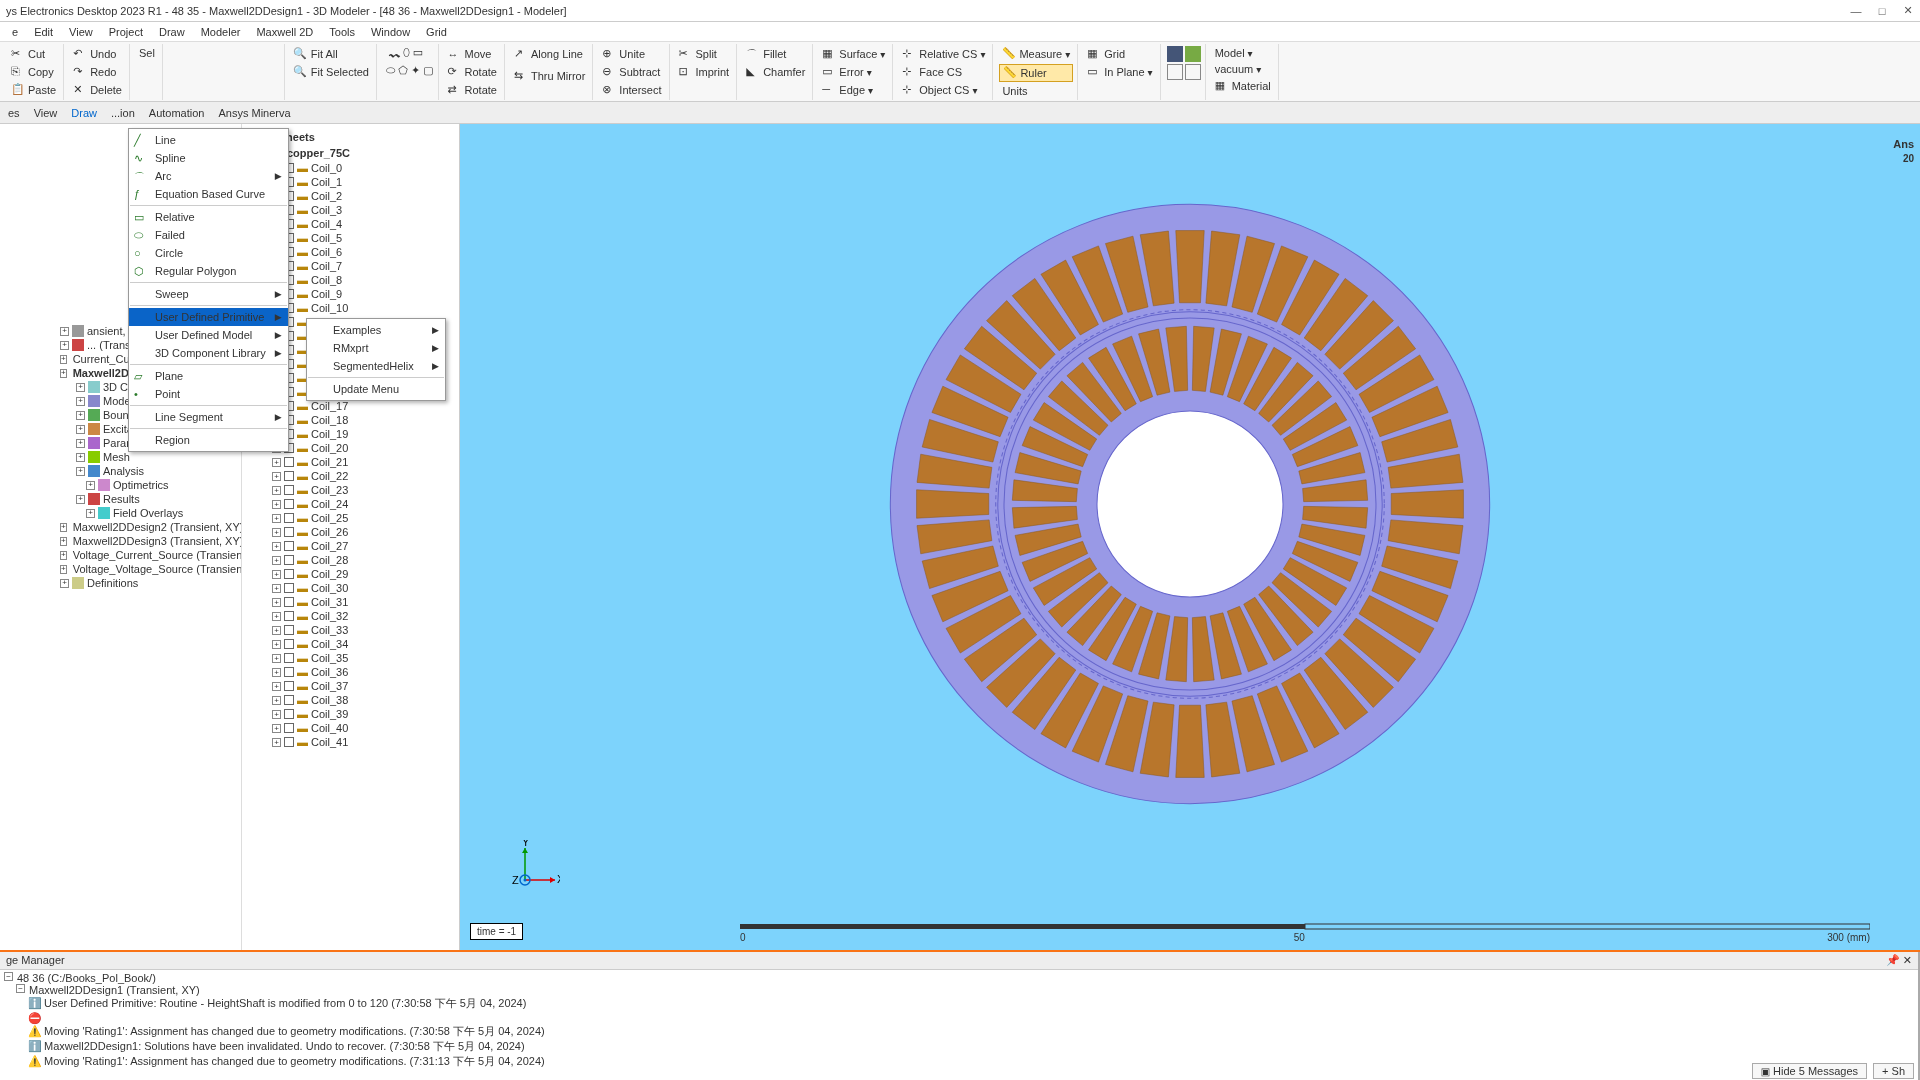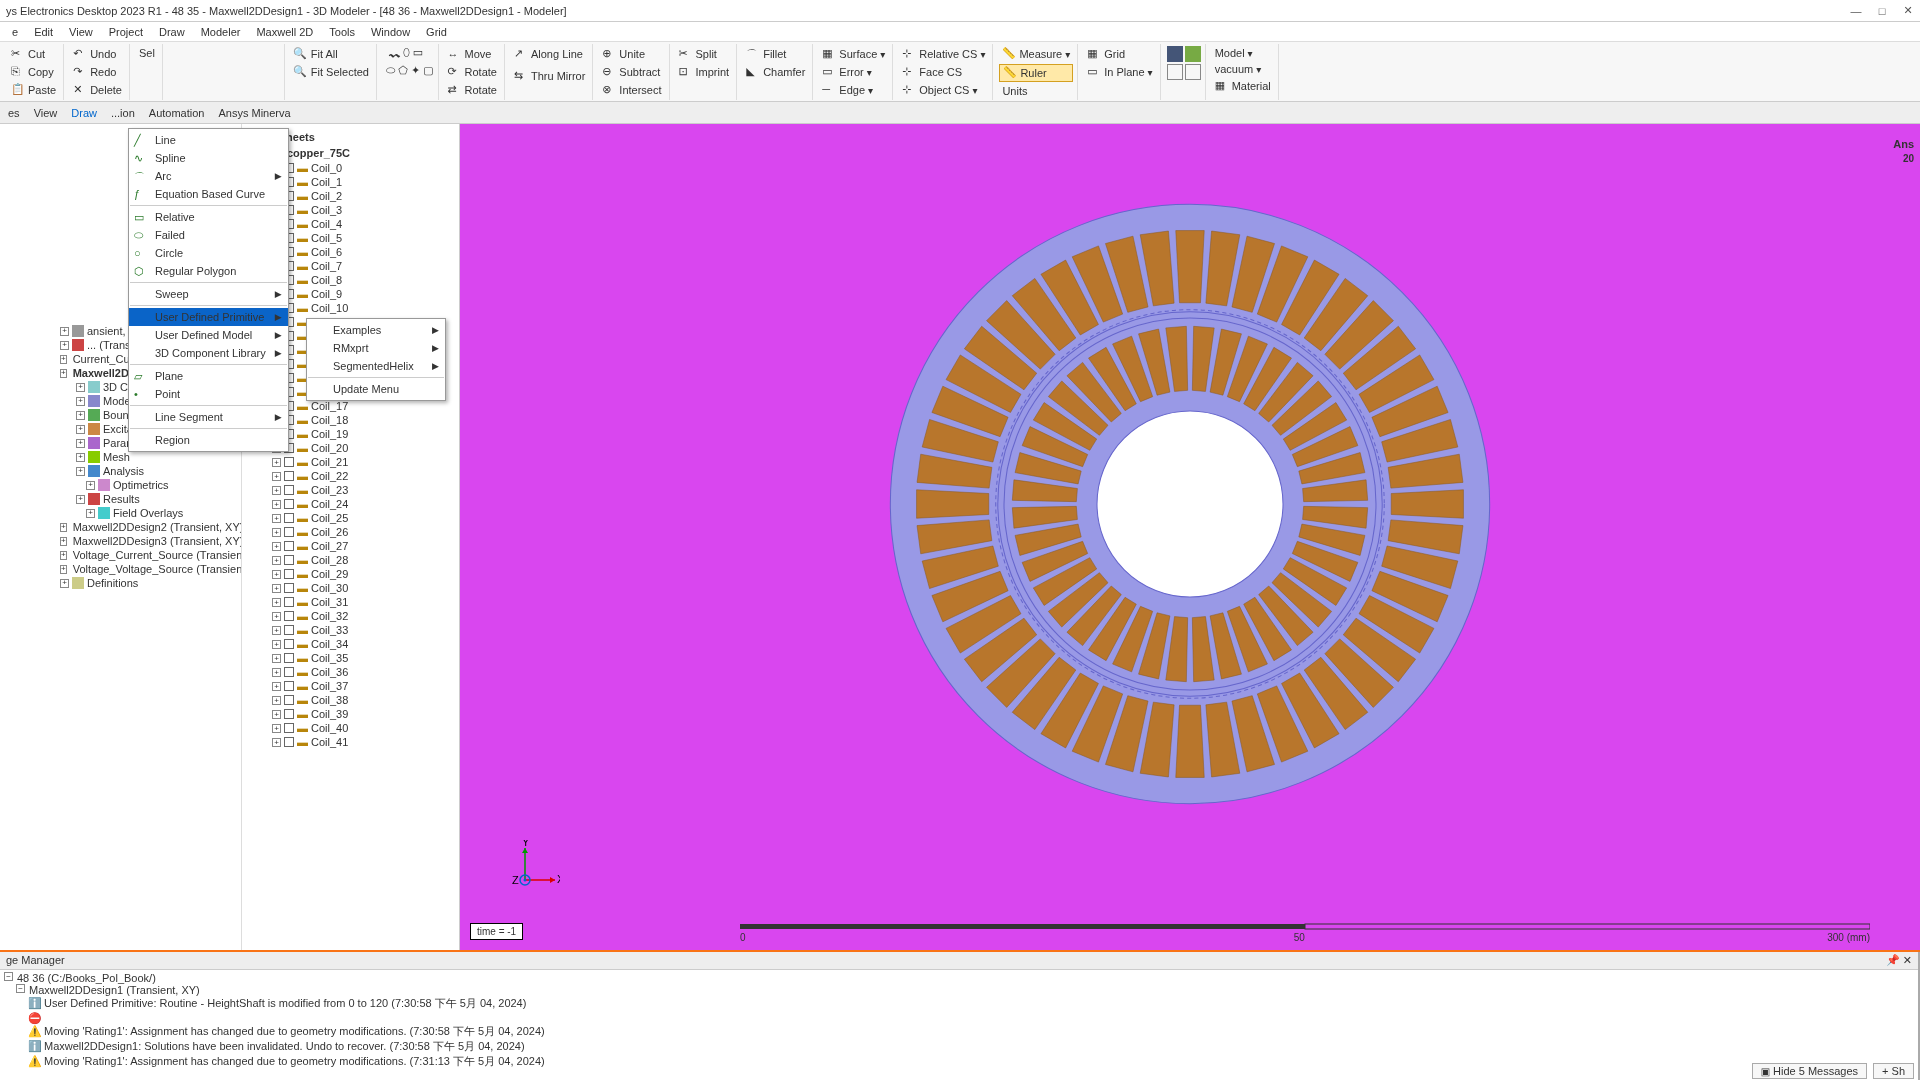--- a/index.html
+++ b/index.html
@@ -18,21 +18,21 @@
 .left-panel{width:460px;background:#fff;border-right:1px solid #ccc;position:relative;display:flex}
 .proj-tree{width:242px;border-right:1px solid #ddd;overflow:hidden;padding-top:200px;font-size:10px}
 .proj-tree .node{padding:1px 0 1px 4px;white-space:nowrap;display:flex;align-items:center;gap:3px}
 .proj-tree .exp{width:9px;height:9px;border:1px solid #888;display:inline-flex;align-items:center;justify-content:center;font-size:8px;line-height:1}
 .proj-tree .ic{width:12px;height:12px;display:inline-block}
 .model-tree{flex:1;overflow:auto;padding:4px 0;font-size:10px}
 .model-tree .hdr{font-weight:bold;padding:2px 6px;display:flex;align-items:center;gap:4px}
 .model-tree .itm{padding:1px 0 1px 30px;display:flex;align-items:center;gap:3px}
 .model-tree .exp{width:9px;height:9px;border:1px solid #888;display:inline-flex;align-items:center;justify-content:center;font-size:8px}
 .model-tree .sq{width:10px;height:10px;border:1px solid #666;background:#fff}
-.canvas{flex:1;background:#d946ef;position:relative}
+.canvas{flex:1;background:#7dd3fc;position:relative}
 .ansys-logo{position:absolute;top:8px;right:6px;font-weight:bold;font-size:18px;color:#333}
 .axis{position:absolute;left:40px;bottom:50px}
 .timebox{position:absolute;left:10px;bottom:10px;border:1px solid #000;padding:2px 6px;background:#fff;font-size:10px}
 .scalebar{position:absolute;bottom:10px;left:280px;right:50px;height:20px}
 .ctx-menu{position:absolute;background:#fff;border:1px solid #999;box-shadow:2px 2px 4px rgba(0,0,0,.3);z-index:100;padding:2px 0;min-width:140px}
 .ctx-menu .mi{padding:3px 22px 3px 26px;white-space:nowrap;position:relative;font-size:11px}
 .ctx-menu .mi.sel{background:#0a64c8;color:#fff}
 .ctx-menu .mi .arr{position:absolute;right:6px;top:4px;font-size:9px}
 .ctx-menu .mi .mic{position:absolute;left:5px;top:3px;width:14px;height:14px}
 .ctx-menu .sep{height:1px;background:#ccc;margin:2px 1px}

